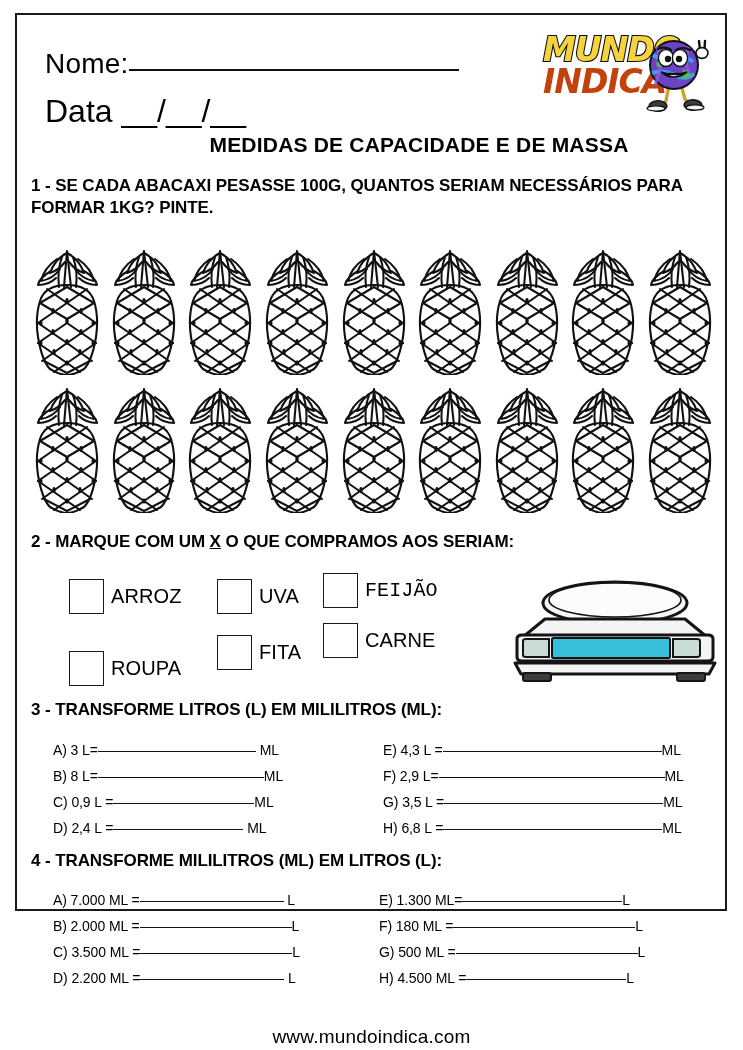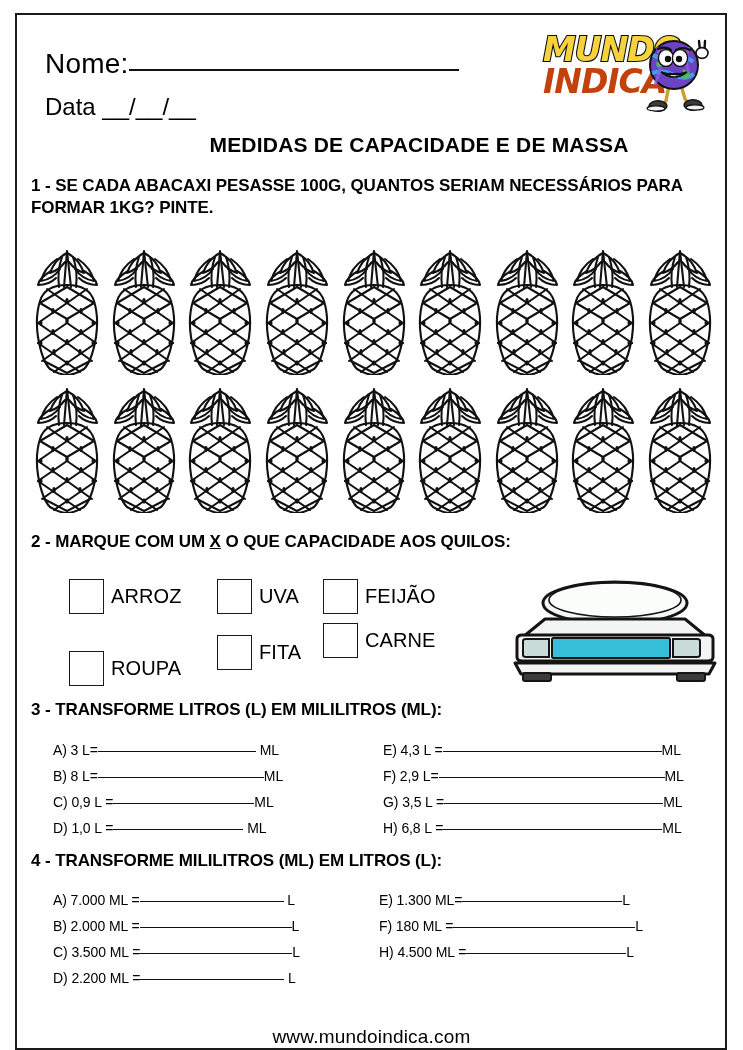--- a/index.html
+++ b/index.html
@@ -6,37 +6,37 @@
   body{
     width:743px;height:1050px;overflow:hidden;
     font-family:"Liberation Sans", sans-serif;
     color:#000;
     -webkit-font-smoothing:antialiased;
   }
   #page{position:relative;width:743px;height:1050px;background:#fff;}
 
   
   #frame{
-    position:absolute;left:15px;top:13px;width:712px;height:1037px;
+    position:absolute;left:15px;top:13px;width:712px;height:898px;
     border:2px solid #1a1a1a;box-sizing:border-box;background:#fff;
   }
 
   
   #header{position:absolute;left:0;top:0;width:100%;height:120px;}
   .nome-row{
     position:absolute;left:28px;top:33px;
     font-size:28px;letter-spacing:.2px;white-space:nowrap;
   }
   .nome-rule{
     display:inline-block;border-bottom:2px solid #111;
     width:330px;vertical-align:2px;margin-left:1px;
   }
   .data-row{
     position:absolute;left:28px;top:78px;
-    font-size:24px;white-space:nowrap;
+    font-size:32px;white-space:nowrap;
   }
 
   
   #logo{position:absolute;right:14px;top:18px;width:168px;height:86px;}
   .logo-mundo{
     position:absolute;left:0;top:0;
     font-size:33px;font-weight:bold;font-style:italic;
     font-family:"DejaVu Sans", sans-serif;
     color:#F6D33C;letter-spacing:-1px;
     -webkit-text-stroke:2.2px #111;
@@ -80,21 +80,21 @@
   .cb-cell{position:absolute;display:flex;align-items:center;}
   .cb{
     width:35px;height:35px;border:1.6px solid #1a1a1a;
     box-sizing:border-box;background:#fff;flex:0 0 auto;
   }
   .cb-label{font-size:20px;margin-left:7px;white-space:nowrap;letter-spacing:.1px;}
   #cb-arroz{left:38px;top:6px;}
   #cb-roupa{left:38px;top:62px;margin-top:16px;}
   #cb-uva{left:186px;top:6px;}
   #cb-fita{left:186px;top:62px;}
-  #cb-feijao{left:292px;top:6px;}
+  #cb-feijao{left:292px;top:0;font-family:Liberation Mono, monospace;}
   #cb-carne{left:292px;top:50px;}
   #scale{position:absolute;left:478px;top:2px;width:212px;height:108px;}
 
   
   .ex-block{position:absolute;left:14px;width:690px;}
   #q3-body{top:722px;height:112px;}
   #q4-body{top:872px;height:116px;}
   .ex-col{position:absolute;top:0;}
   .ex-left{left:22px;}
   #q3-body .ex-right{left:352px;}
@@ -306,21 +306,21 @@
             <ellipse cx="8" cy="106" rx="1.5" ry="2.7"></ellipse>
           <ellipse cx="60" cy="106" rx="1.5" ry="2.7"></ellipse>
             <ellipse cx="21" cy="115" rx="1.7" ry="3"></ellipse>
           <ellipse cx="47" cy="115" rx="1.7" ry="3"></ellipse>
             <ellipse cx="34" cy="126" rx="1.6" ry="2.8"></ellipse>
         </g>
       </g>
     </svg>
 
     <div class="q-head" id="q2-head">
-      <span>2 - </span><span>MARQUE COM UM </span><span class="uline">X</span><span> O QUE CAPACIDADE AOS QUILOS:</span>
+      <span>2 - </span><span>MARQUE COM UM </span><span class="uline">X</span><span> O QUE COMPRAMOS AOS SERIAM:</span>
     </div>
 
     <div id="q2-body">
       <div class="cb-cell" id="cb-arroz">
         <span class="cb"></span>
         <span class="cb-label">ARROZ</span>
       </div>
       <div class="cb-cell" id="cb-uva">
         <span class="cb"></span>
         <span class="cb-label">UVA</span>
@@ -366,21 +366,21 @@
 
     <div class="q-head" id="q3-head">
       <span>3 - </span><span>TRANSFORME LITROS (L) EM MILILITROS (ML):</span>
     </div>
 
     <div class="ex-block" id="q3-body">
       <div class="ex-col ex-left">
         <div class="ex-line"><span>A)</span> <span>3 L=</span><span class="ex-rule" style="width:158px"></span><span> ML</span></div>
         <div class="ex-line"><span>B)</span> <span>8 L=</span><span class="ex-rule" style="width:166px"></span><span>ML</span></div>
         <div class="ex-line"><span>C)</span> <span>0,9 L =</span><span class="ex-rule" style="width:141px"></span><span>ML</span></div>
-        <div class="ex-line"><span>D)</span> <span>1,0 L =</span><span class="ex-rule" style="width:130px"></span><span> ML</span></div>
+        <div class="ex-line"><span>D)</span> <span>2,4 L =</span><span class="ex-rule" style="width:130px"></span><span> ML</span></div>
       </div>
       <div class="ex-col ex-right">
         <div class="ex-line"><span>E)</span> <span>4,3 L =</span><span class="ex-rule" style="width:219px"></span><span>ML</span></div>
         <div class="ex-line"><span>F)</span> <span>2,9 L=</span><span class="ex-rule" style="width:226px"></span><span>ML</span></div>
         <div class="ex-line"><span>G)</span> <span>3,5 L =</span><span class="ex-rule" style="width:219px"></span><span>ML</span></div>
         <div class="ex-line"><span>H)</span> <span>6,8 L =</span><span class="ex-rule" style="width:219px"></span><span>ML</span></div>
       </div>
     </div>
 
     <div class="q-head" id="q4-head">
@@ -390,20 +390,21 @@
     <div class="ex-block" id="q4-body">
       <div class="ex-col ex-left">
         <div class="ex-line"><span>A)</span> <span>7.000 ML =</span><span class="ex-rule" style="width:144px"></span><span> L</span></div>
         <div class="ex-line"><span>B)</span> <span>2.000 ML =</span><span class="ex-rule" style="width:152px"></span><span>L</span></div>
         <div class="ex-line"><span>C)</span> <span>3.500 ML =</span><span class="ex-rule" style="width:152px"></span><span>L</span></div>
         <div class="ex-line"><span>D)</span> <span>2.200 ML =</span><span class="ex-rule" style="width:144px"></span><span> L</span></div>
       </div>
       <div class="ex-col ex-right">
         <div class="ex-line"><span>E)</span> <span>1.300 ML=</span><span class="ex-rule" style="width:160px"></span><span>L</span></div>
         <div class="ex-line"><span>F)</span> <span>180 ML =</span><span class="ex-rule" style="width:182px"></span><span>L</span></div>
+        <div class="ex-line"><span>G)</span> <span>500 ML =</span><span class="ex-rule" style="width:182px"></span><span>L</span></div>
         <div class="ex-line"><span>H)</span> <span>4.500 ML =</span><span class="ex-rule" style="width:160px"></span><span>L</span></div>
       </div>
     </div>
 
   </div>
 
   <div id="footer">www.mundoindica.com</div>
 </div>
 
 </body></html>

